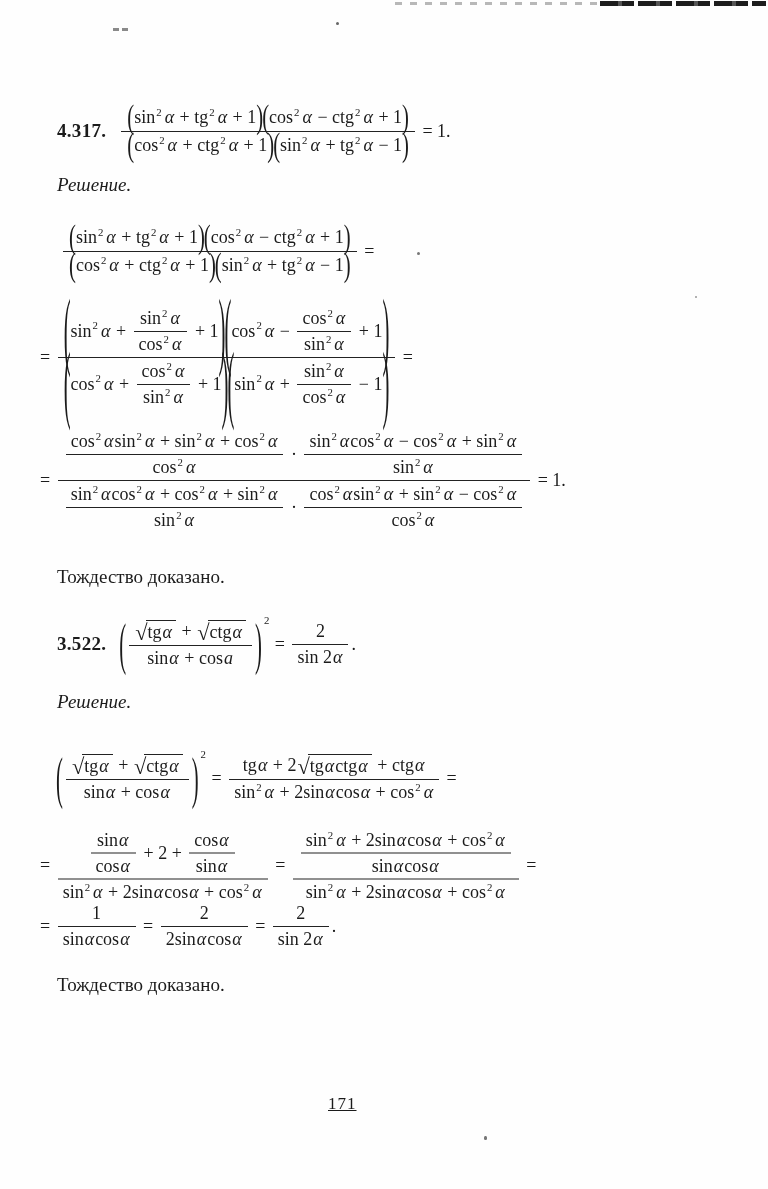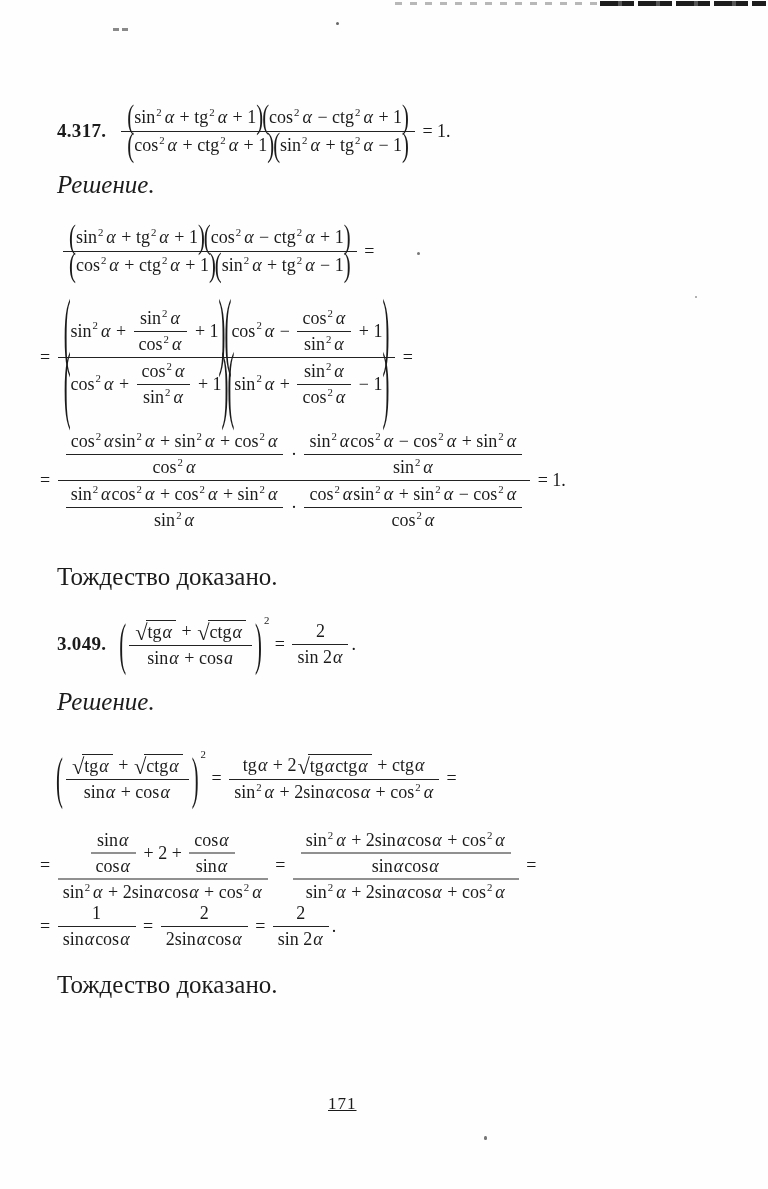--- a/index.html
+++ b/index.html
@@ -10,21 +10,21 @@
     position:relative; overflow:hidden;
   }
   #page { position:absolute; inset:0; }
 
   
   .fline {
     position:absolute; display:flex; align-items:center;
     transform:translateY(-50%);
     font-size:18px; white-space:pre;
   }
-  .textline { font-size:25px; }
+  .textline { font-size:19px; }
   .plabel { font-weight:bold; font-size:19px; margin-right:12px; letter-spacing:0.3px; }
   .ital { font-style:italic; }
 
   
   .math, .mrow { display:inline-flex; align-items:center; white-space:pre; }
   .t { white-space:pre; }
   .it { font-style:italic; margin:0 1px; }
   .msup { font-size:0.6em; position:relative; top:-0.55em; margin:0 2px 0 1px; }
   .frac { display:inline-flex; flex-direction:column; align-self:center; margin:0 3px; }
   .num, .den { display:flex; justify-content:center; align-items:center; }
@@ -87,21 +87,21 @@
     <span class="math"><span class="mrow"><span class="t">= </span><span class="frac"><span class="num"><span class="mrow"><span class="pgrp"><span class="paren" style="transform: scaleY(4.2);">(</span><span class="mrow"><span class="t">sin</span><span class="msup">2</span><span class="it">α</span><span class="t"> + </span><span class="frac"><span class="num"><span class="mrow"><span class="t">sin</span><span class="msup">2</span><span class="it">α</span></span></span><span class="den"><span class="mrow"><span class="t">cos</span><span class="msup">2</span><span class="it">α</span></span></span></span><span class="t"> + 1</span></span><span class="paren" style="transform: scaleY(4.2);">)</span></span><span class="pgrp"><span class="paren" style="transform: scaleY(4.2);">(</span><span class="mrow"><span class="t">cos</span><span class="msup">2</span><span class="it">α</span><span class="t"> − </span><span class="frac"><span class="num"><span class="mrow"><span class="t">cos</span><span class="msup">2</span><span class="it">α</span></span></span><span class="den"><span class="mrow"><span class="t">sin</span><span class="msup">2</span><span class="it">α</span></span></span></span><span class="t"> + 1</span></span><span class="paren" style="transform: scaleY(4.2);">)</span></span></span></span><span class="den"><span class="mrow"><span class="pgrp"><span class="paren" style="transform: scaleY(4.2);">(</span><span class="mrow"><span class="t">cos</span><span class="msup">2</span><span class="it">α</span><span class="t"> + </span><span class="frac"><span class="num"><span class="mrow"><span class="t">cos</span><span class="msup">2</span><span class="it">α</span></span></span><span class="den"><span class="mrow"><span class="t">sin</span><span class="msup">2</span><span class="it">α</span></span></span></span><span class="t"> + 1</span></span><span class="paren" style="transform: scaleY(4.2);">)</span></span><span class="pgrp"><span class="paren" style="transform: scaleY(4.2);">(</span><span class="mrow"><span class="t">sin</span><span class="msup">2</span><span class="it">α</span><span class="t"> + </span><span class="frac"><span class="num"><span class="mrow"><span class="t">sin</span><span class="msup">2</span><span class="it">α</span></span></span><span class="den"><span class="mrow"><span class="t">cos</span><span class="msup">2</span><span class="it">α</span></span></span></span><span class="t"> − 1</span></span><span class="paren" style="transform: scaleY(4.2);">)</span></span></span></span></span><span class="t"> =</span></span></span>
   </div>
 
   <div class="fline" style="top:480px; left:40px;">
     <span class="math"><span class="mrow"><span class="t">= </span><span class="frac"><span class="num"><span class="mrow"><span class="frac"><span class="num"><span class="mrow"><span class="t">cos</span><span class="msup">2</span><span class="it">α</span><span class="t">sin</span><span class="msup">2</span><span class="it">α</span><span class="t"> + sin</span><span class="msup">2</span><span class="it">α</span><span class="t"> + cos</span><span class="msup">2</span><span class="it">α</span></span></span><span class="den"><span class="mrow"><span class="t">cos</span><span class="msup">2</span><span class="it">α</span></span></span></span><span class="t"> · </span><span class="frac"><span class="num"><span class="mrow"><span class="t">sin</span><span class="msup">2</span><span class="it">α</span><span class="t">cos</span><span class="msup">2</span><span class="it">α</span><span class="t"> − cos</span><span class="msup">2</span><span class="it">α</span><span class="t"> + sin</span><span class="msup">2</span><span class="it">α</span></span></span><span class="den"><span class="mrow"><span class="t">sin</span><span class="msup">2</span><span class="it">α</span></span></span></span></span></span><span class="den"><span class="mrow"><span class="frac"><span class="num"><span class="mrow"><span class="t">sin</span><span class="msup">2</span><span class="it">α</span><span class="t">cos</span><span class="msup">2</span><span class="it">α</span><span class="t"> + cos</span><span class="msup">2</span><span class="it">α</span><span class="t"> + sin</span><span class="msup">2</span><span class="it">α</span></span></span><span class="den"><span class="mrow"><span class="t">sin</span><span class="msup">2</span><span class="it">α</span></span></span></span><span class="t"> · </span><span class="frac"><span class="num"><span class="mrow"><span class="t">cos</span><span class="msup">2</span><span class="it">α</span><span class="t">sin</span><span class="msup">2</span><span class="it">α</span><span class="t"> + sin</span><span class="msup">2</span><span class="it">α</span><span class="t"> − cos</span><span class="msup">2</span><span class="it">α</span></span></span><span class="den"><span class="mrow"><span class="t">cos</span><span class="msup">2</span><span class="it">α</span></span></span></span></span></span></span><span class="t"> = 1.</span></span></span>
   </div>
 
   <div class="fline textline" style="top:577px; left:57px;">Тождество доказано.</div>
 
   <div class="fline" style="top:644px; left:57px;">
-    <span class="plabel">3.049.</span>
+    <span class="plabel">3.522.</span>
     <span class="math"><span class="mrow"><span class="pgrp"><span class="paren" style="transform: scaleY(2.8);">(</span><span class="mrow"><span class="frac"><span class="num"><span class="mrow"><span class="sqrt"><span class="rsign">√</span><span class="rad"><span class="mrow"><span class="t">tg</span><span class="it">α</span></span></span></span><span class="t"> + </span><span class="sqrt"><span class="rsign">√</span><span class="rad"><span class="mrow"><span class="t">ctg</span><span class="it">α</span></span></span></span></span></span><span class="den"><span class="mrow"><span class="t">sin</span><span class="it">α</span><span class="t"> + cos</span><span class="it">a</span></span></span></span></span><span class="paren" style="transform: scaleY(2.8);">)</span><span class="pexp">2</span></span><span class="t"> = </span><span class="frac"><span class="num"><span class="mrow"><span class="t">2</span></span></span><span class="den"><span class="mrow"><span class="t">sin 2</span><span class="it">α</span></span></span></span><span class="t">.</span></span></span>
   </div>
 
   <div class="fline textline ital" style="top:702px; left:57px;">Решение.</div>
 
   <div class="fline" style="top:778px; left:55px;">
     <span class="math"><span class="mrow"><span class="pgrp"><span class="paren" style="transform: scaleY(2.8);">(</span><span class="mrow"><span class="frac"><span class="num"><span class="mrow"><span class="sqrt"><span class="rsign">√</span><span class="rad"><span class="mrow"><span class="t">tg</span><span class="it">α</span></span></span></span><span class="t"> + </span><span class="sqrt"><span class="rsign">√</span><span class="rad"><span class="mrow"><span class="t">ctg</span><span class="it">α</span></span></span></span></span></span><span class="den"><span class="mrow"><span class="t">sin</span><span class="it">α</span><span class="t"> + cos</span><span class="it">α</span></span></span></span></span><span class="paren" style="transform: scaleY(2.8);">)</span><span class="pexp">2</span></span><span class="t"> = </span><span class="frac"><span class="num"><span class="mrow"><span class="t">tg</span><span class="it">α</span><span class="t"> + 2</span><span class="sqrt"><span class="rsign">√</span><span class="rad"><span class="mrow"><span class="t">tg</span><span class="it">α</span><span class="t">ctg</span><span class="it">α</span></span></span></span><span class="t"> + ctg</span><span class="it">α</span></span></span><span class="den"><span class="mrow"><span class="t">sin</span><span class="msup">2</span><span class="it">α</span><span class="t"> + 2sin</span><span class="it">α</span><span class="t">cos</span><span class="it">α</span><span class="t"> + cos</span><span class="msup">2</span><span class="it">α</span></span></span></span><span class="t"> =</span></span></span>
   </div>
 
   <div class="fline" style="top:865px; left:40px;">

